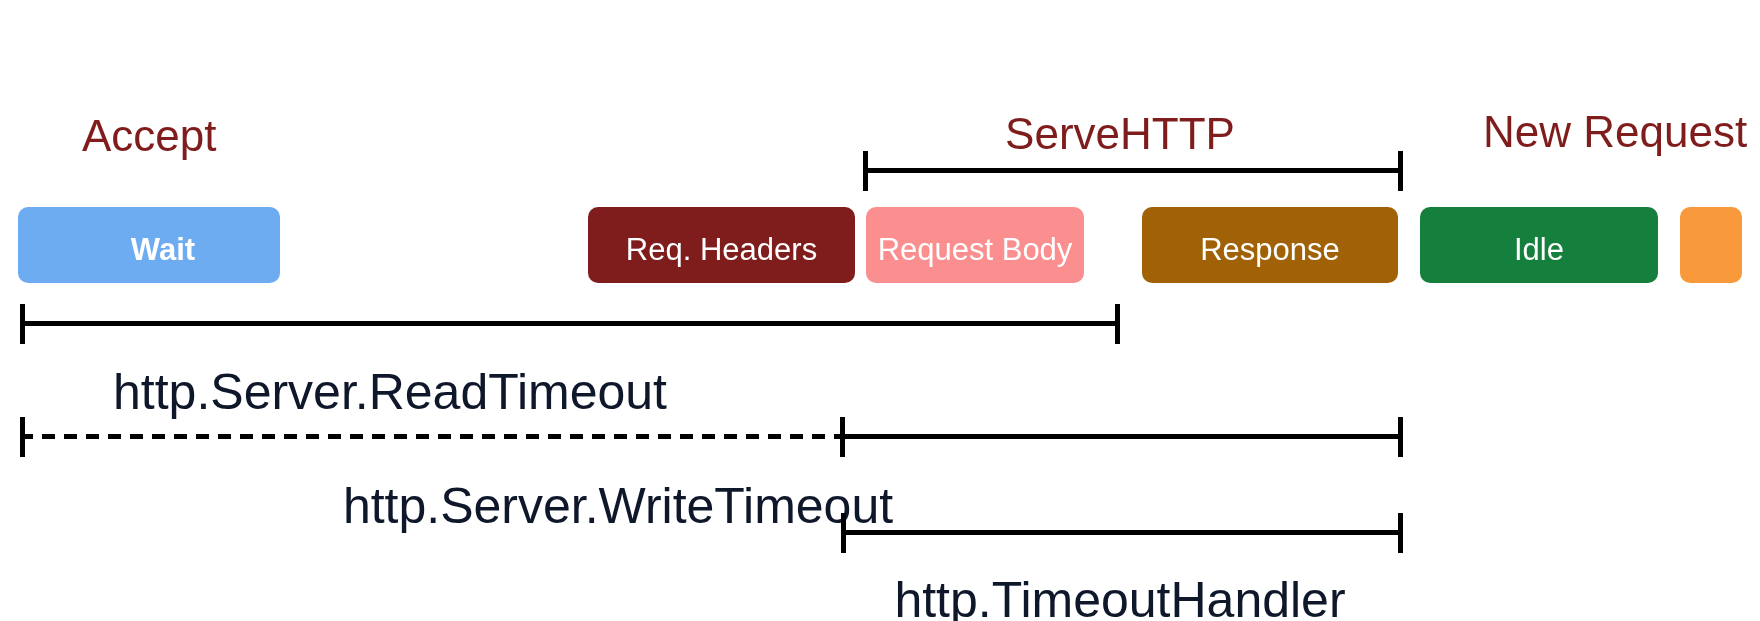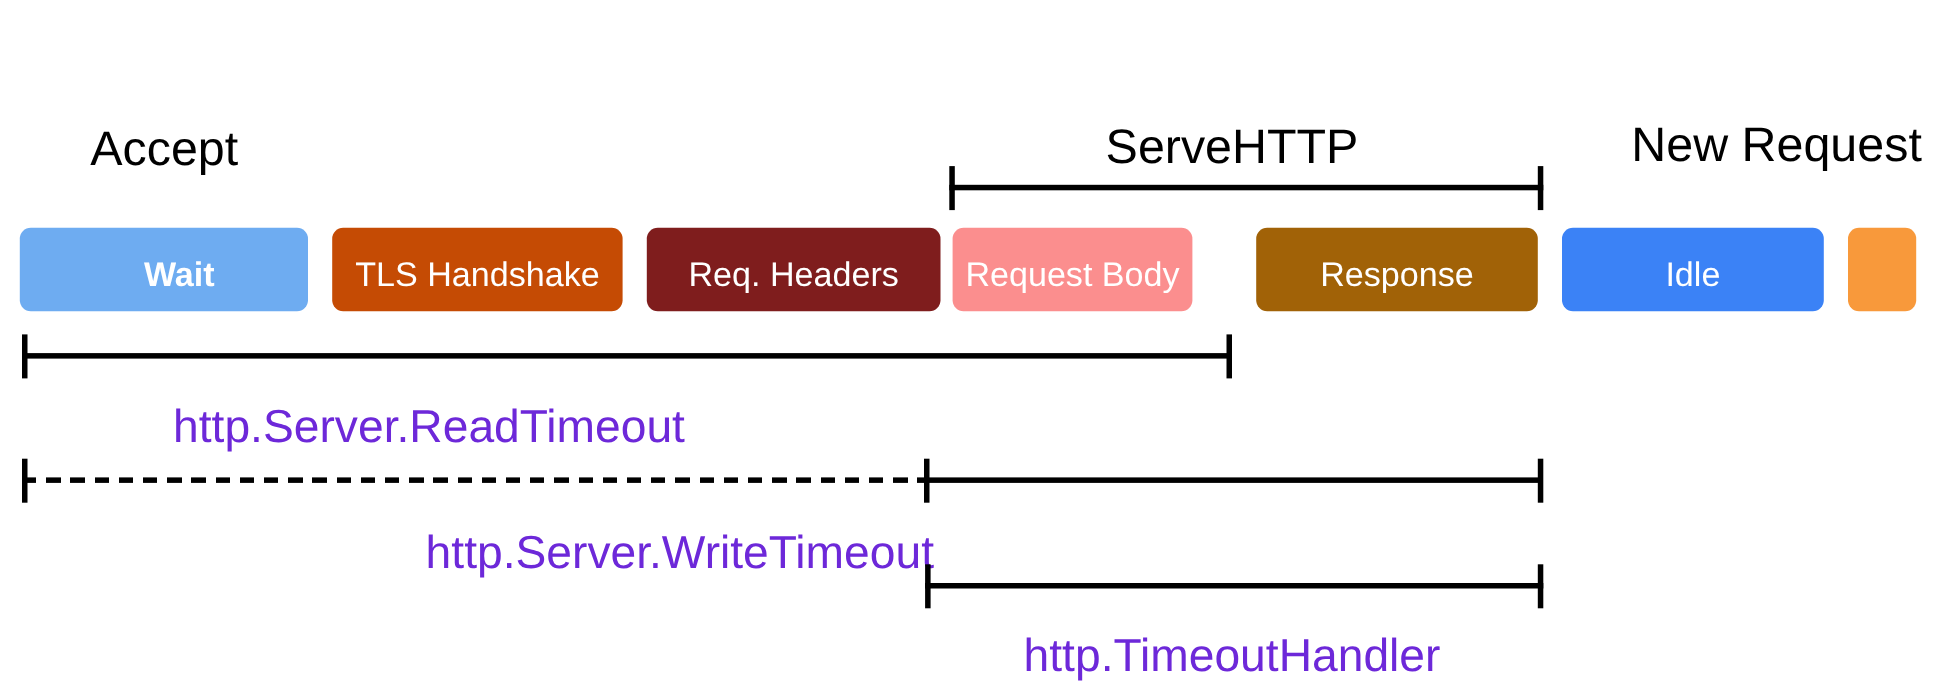--- a/index.html
+++ b/index.html
@@ -9,21 +9,21 @@
     background:#ffffff;
     font-family:"Liberation Sans", sans-serif;
     position:relative;
     overflow:hidden;
   }
   .stage { position:absolute; inset:0; }
 
   .title {
     position:absolute;
     font-size:44px;
-    color:#000000;
+    color:#7f1d1d;
     white-space:nowrap;
     line-height:1;
   }
   .title.centered { transform:translateX(-50%); }
 
   .phase-box {
     position:absolute;
     top:207px;
     height:76px;
     border-radius:10px;
@@ -45,22 +45,22 @@
   .hline.dashed {
     background:repeating-linear-gradient(to right, var(--line) 0 13px, transparent 13px 22px);
   }
   .tick {
     position:absolute;
     width:5px;
     background:var(--line);
   }
   .t-label {
     position:absolute;
-    font-size:42px;
-    color:#6d28d9;
+    font-size:50px;
+    color:#0f172a;
     white-space:nowrap;
     line-height:1.15;
     transform:translateX(-50%);
   }
 </style>
 </head>
 <body>
 
 <div class="stage">
 
@@ -68,25 +68,24 @@
   <div class="title centered" style="left:1120px; top:112px;">ServeHTTP</div>
   <div class="title" style="left:1483px; top:110px;">New Request</div>
 
   <div>
     <div class="hline" style="left:863px; top:168px; width:540px;"></div>
     <div class="tick" style="left:863px; top:151px; height:40px;"></div>
     <div class="tick" style="left:1398px; top:151px; height:40px;"></div>
   </div>
 
   <div class="phase-box bold" style="left: 18px; width: 262px; background-color: rgb(110, 172, 241); padding-left: 28px;">Wait</div>
-  <div class="phase-box" style="left: 302px; width: 264px; background-color: rgb(197, 75, 4);">TLS Handshake</div>
   <div class="phase-box" style="left: 588px; width: 267px; background-color: #7f1d1d;">Req. Headers</div>
   <div class="phase-box" style="left: 866px; width: 218px; background-color: rgb(251, 142, 142);">Request Body</div>
   <div class="phase-box" style="left: 1142px; width: 256px; background-color: #a16207;">Response</div>
-  <div class="phase-box" style="left: 1420px; width: 238px; background-color: #3b82f6;">Idle</div>
+  <div class="phase-box" style="left: 1420px; width: 238px; background-color: #15803d;">Idle</div>
   <div class="phase-box" style="left: 1680px; width: 62px; background-color: rgb(248, 153, 59);"></div>
 
   <div>
     <div class="tick" style="left:20px; top:304px; height:40px;"></div>
     <div class="hline" style="left:20px; top:321px; width:1100px;"></div>
     <div class="tick" style="left:1115px; top:304px; height:40px;"></div>
     <div class="t-label" style="left:390px; top:364px;">http.Server.ReadTimeout</div>
   </div>
 
   <div>

